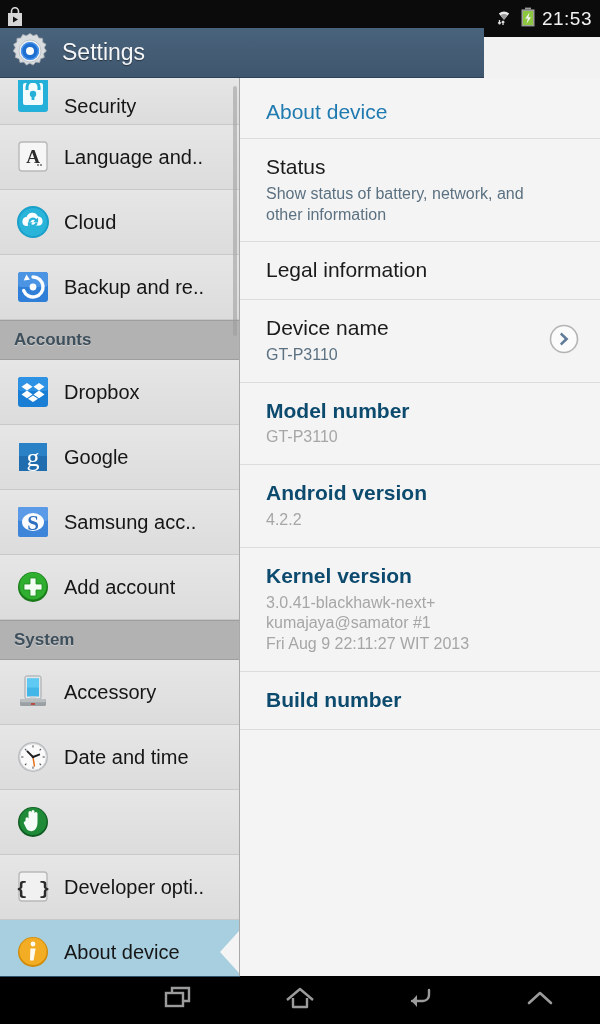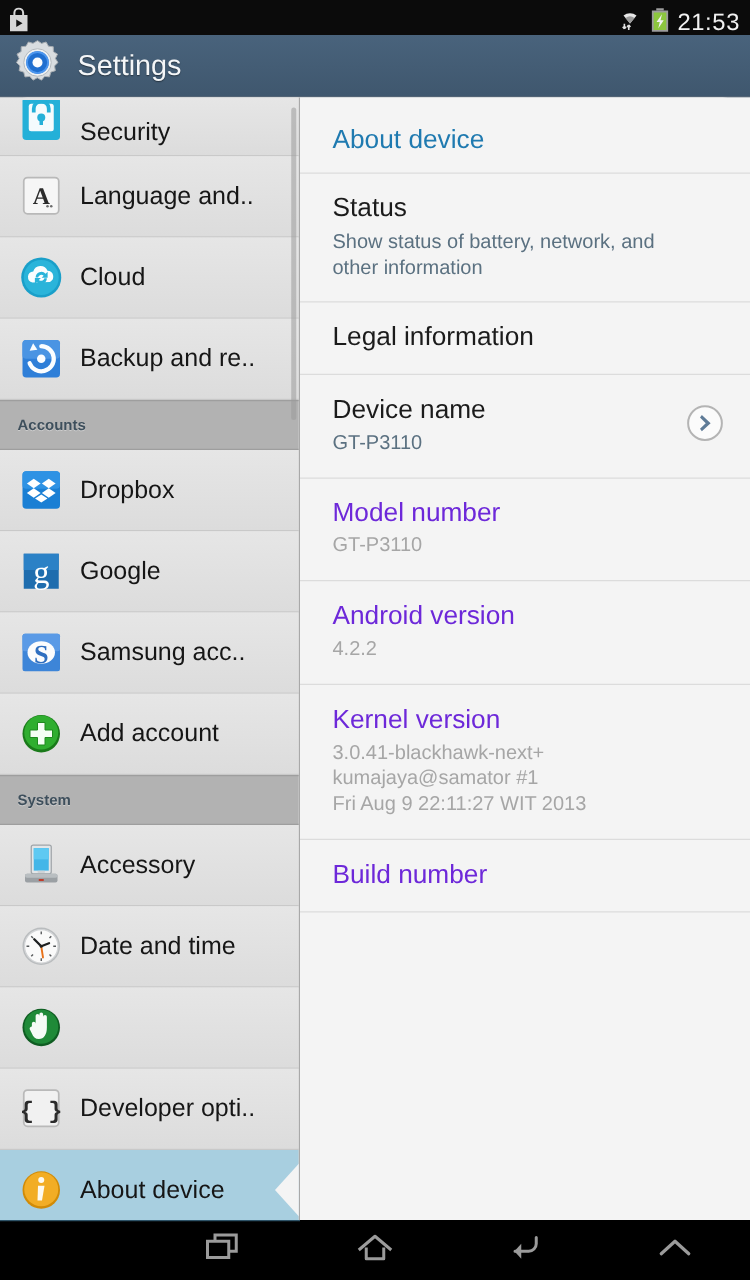--- a/index.html
+++ b/index.html
@@ -16,21 +16,21 @@
     position:absolute; top:0; left:0; width:600px; height:37px;
     background:#0b0b0b; display:flex; align-items:center;
     padding:0 8px 0 6px; color:#fff;
   }
   .sb-left{ display:flex; align-items:center; gap:6px; }
   .sb-right{ margin-left:auto; display:flex; align-items:center; gap:6px; }
   .sb-clock{ font-size:19px; letter-spacing:0.5px; color:#f2f2f2; font-weight:400; }
 
   
   .actionbar{
-    position:absolute; top:28px; left:0; width:600px; height:50px;
+    position:absolute; top:28px; left:0; width:484px; height:50px;
     background:linear-gradient(#49637c,#3f576e);
     border-bottom:1px solid #2d4257;
     display:flex; align-items:center; padding-left:10px; gap:12px;
   }
   .actionbar .title{
     color:#f4f6f8; font-size:23px; font-weight:400;
     text-shadow:0 1px 1px rgba(0,0,0,.45);
   }
 
   
@@ -66,21 +66,21 @@
     width:0; height:0;
     border-top:22px solid transparent;
     border-bottom:22px solid transparent;
     border-right:20px solid #f4f4f4;
   }
   .s-head{
     height:40px; background:#b2b2b2; display:flex; align-items:center;
     padding-left:14px; border-top:1px solid #9e9e9e; border-bottom:1px solid #9e9e9e;
   }
   .s-head span{
-    font-size:12px; font-weight:bold; color:#3e4f5c;
+    font-size:17px; font-weight:bold; color:#3e4f5c;
     text-shadow:0 1px 0 rgba(255,255,255,.35);
   }
 
   
   .s-scroll{
     position:absolute; right:2px; top:8px; width:4px; height:250px;
     background:#9a9a9a; border-radius:2px; opacity:.55;
   }
 
   
@@ -96,21 +96,21 @@
   .d-row{
     padding:16px 26px 16px 26px;
     border-bottom:1px solid #dcdcdc;
     position:relative;
   }
   .d-row .d-main{ font-size:21px; color:#1b1b1b; line-height:1.18; }
   .d-row .d-sub{
     font-size:16px; color:#5b7181; line-height:1.3; margin-top:4px;
     max-width:290px;
   }
-  .d-row.dim .d-main{ color:#6d28d9; }
+  .d-row.dim .d-main{ color:#0c4a6e;font-weight:bold; }
   .d-row.dim .d-sub{ color:#a6a6a6; }
   .d-row .chev{
     position:absolute; right:20px; top:50%; transform:translateY(-50%);
   }
   .pre{ white-space:pre-line; }
 
   
   .navbar{
     position:absolute; bottom:0; left:0; width:600px; height:48px;
     background:#000; display:flex; align-items:center;

